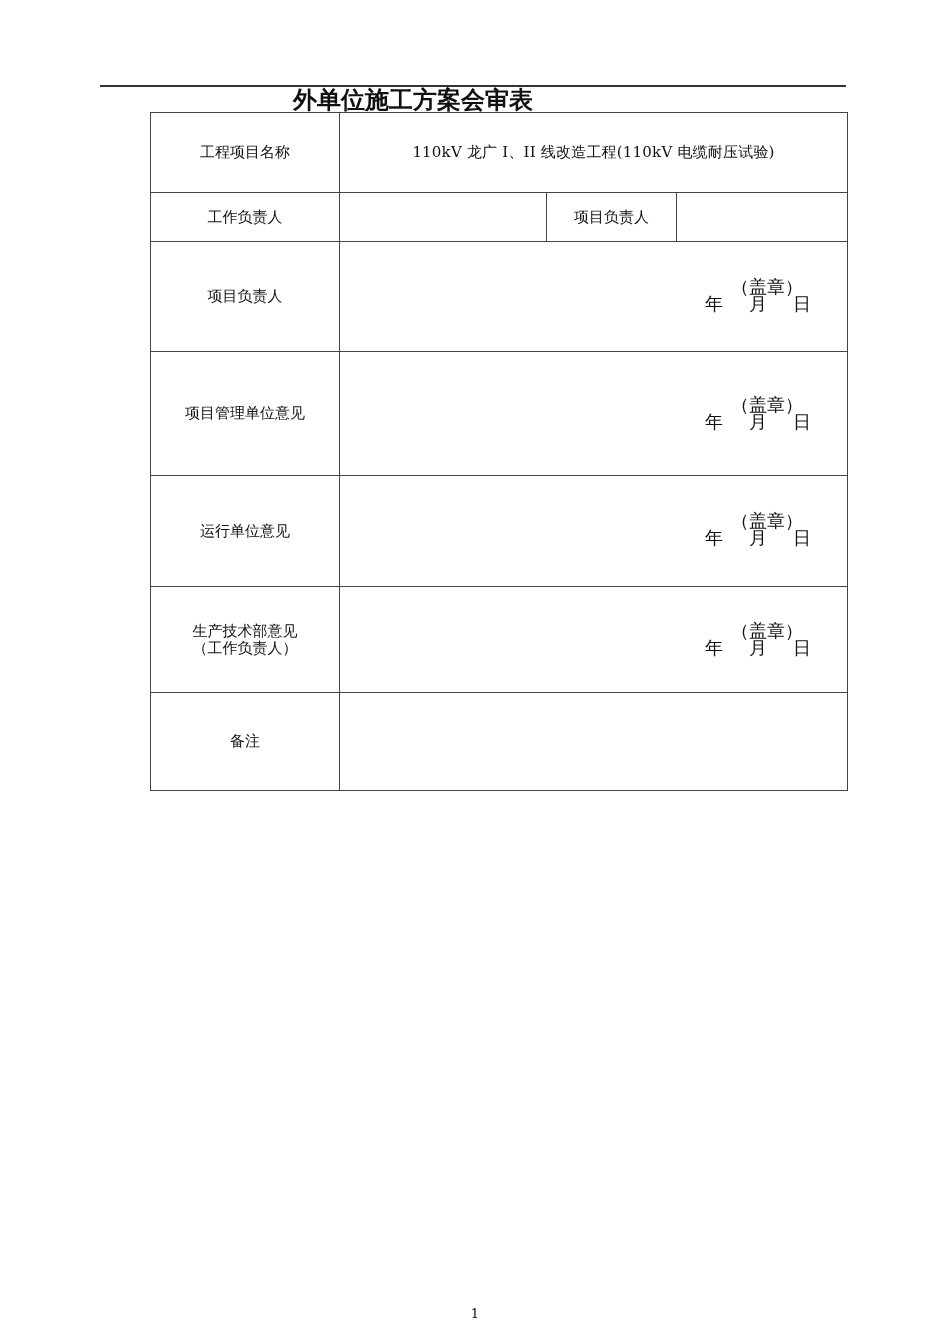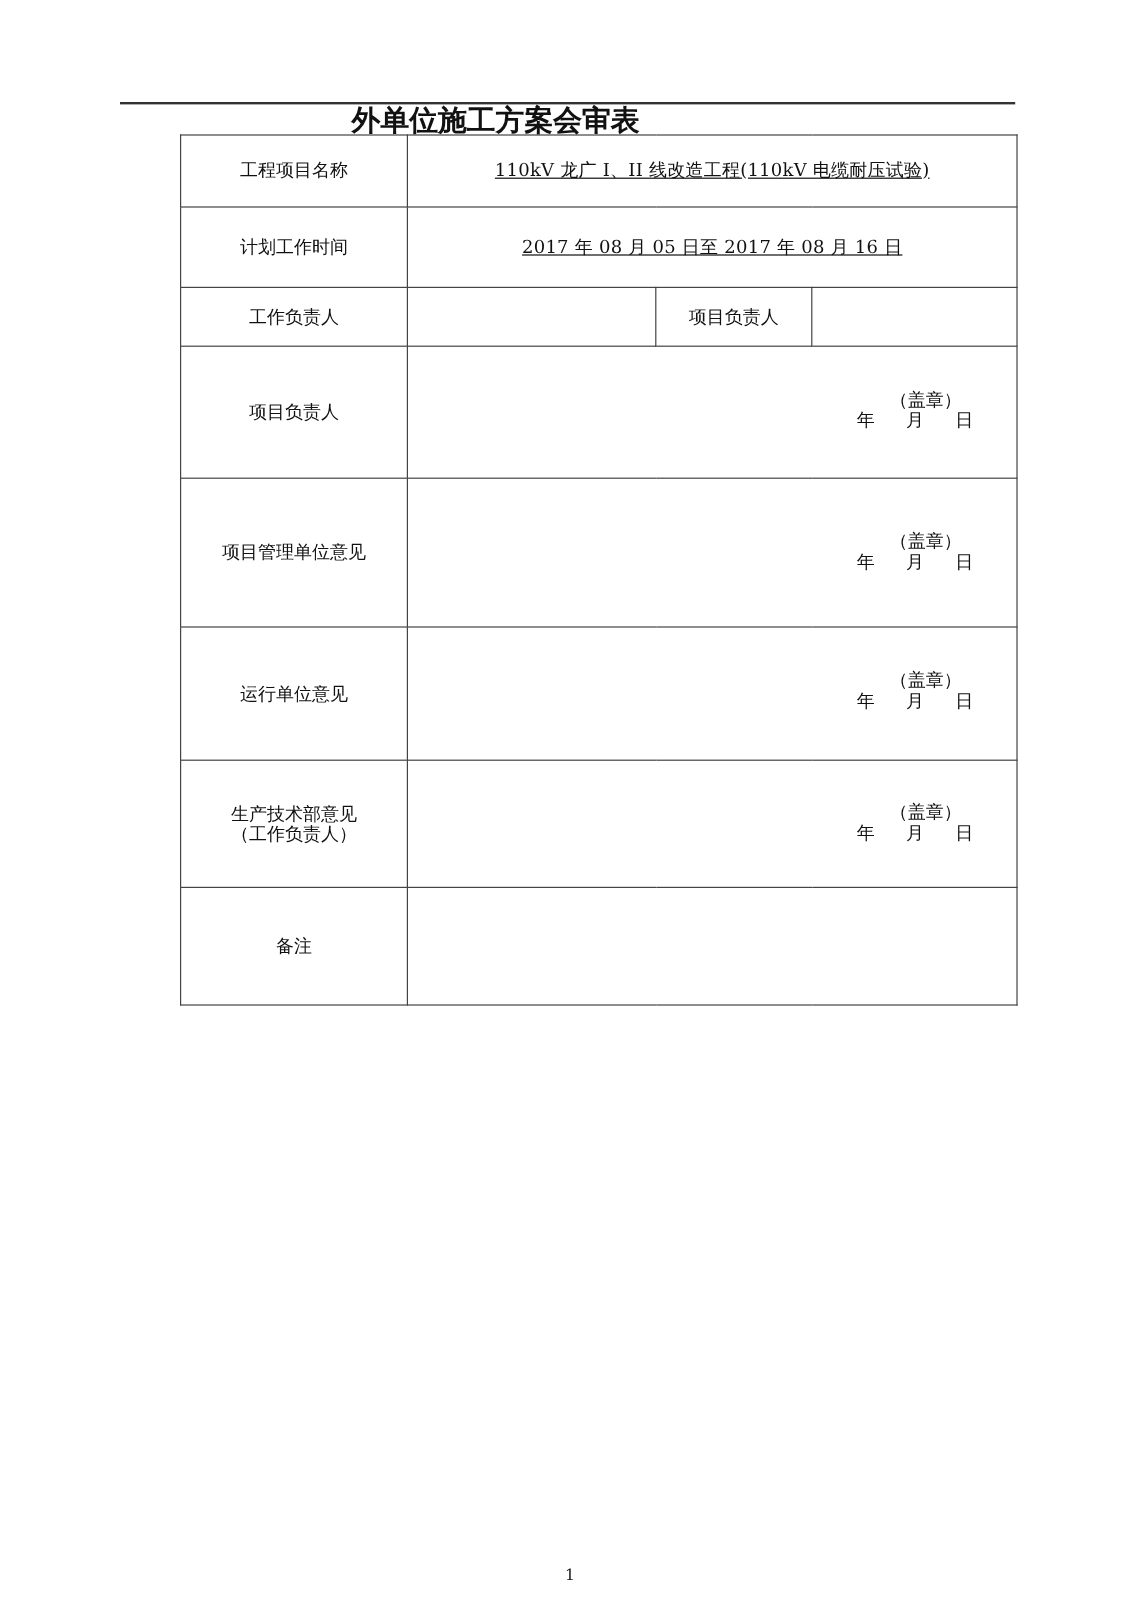--- a/index.html
+++ b/index.html
@@ -3,48 +3,44 @@
 <meta charset="utf-8">
 <style>
   html, body { margin: 0; padding: 0; background: #ffffff; }
   body { width: 950px; height: 1344px; position: relative; font-family: "DejaVu Serif", "Liberation Serif", serif; color: #111; }
   .top-rule { position: absolute; left: 100px; top: 85px; width: 746px; height: 0; border-top: 2px solid #333; }
   .title { position: absolute; left: 0; width: 826px; top: 86px; text-align: center; font-family: "DejaVu Sans", "Liberation Sans", sans-serif; font-weight: bold; font-size: 24px; line-height: 28px; letter-spacing: 0px; }
   table.form { position: absolute; left: 150px; top: 112px; width: 697px; border-collapse: collapse; table-layout: fixed; }
   table.form td { border: 1.5px solid #444; font-size: 15px; text-align: center; vertical-align: middle; padding: 0; }
   .lbl { width: 188px; }
   .seal { position: relative; height: 100%; }
-  .seal-box { position: absolute; right: 36px; text-align: center; font-size: 15px; line-height: 17px; }
+  .seal-box { position: absolute; right: 36px; text-align: center; font-size: 18px; line-height: 17px; }
   .seal-box .gz { display: block; margin-left: 18px; }
   .seal-box .ymd { display: block; word-spacing: 0; }
   .ymd span { display: inline-block; }
-  .val-big { font-size: 16px; letter-spacing: 0.2px; text-decoration: underline; }
+  .val-big { font-size: 16px; letter-spacing: 0.2px; }
   .page-num { position: absolute; top: 1306px; left: 0; width: 950px; text-align: center; font-size: 13px; }
 </style>
 </head>
 <body>
 
 <div class="top-rule"></div>
 <div class="title">外单位施工方案会审表</div>
 
 <table class="form">
   <colgroup>
     <col style="width:189px">
     <col style="width:207px">
     <col style="width:130px">
     <col style="width:171px">
   </colgroup>
   <tbody>
-      <tr style="height:60px">
+      <tr style="height:80px">
     <td class="lbl">工程项目名称</td>
     <td colspan="3" class="val-big">110kV 龙广 I、II 线改造工程(110kV 电缆耐压试验)</td>
-  </tr>
-  <tr style="height:67px">
-    <td class="lbl">计划工作时间</td>
-    <td colspan="3" class="val-big">2017 年 08 月 05 日至 2017 年  08 月  16  日</td>
   </tr>
   <tr style="height:49px">
     <td class="lbl">工作负责人</td>
     <td></td>
     <td>项目负责人</td>
     <td></td>
   </tr>
 
   <tr style="height:109px">
     <td class="lbl"><span>项目负责人</span></td>

